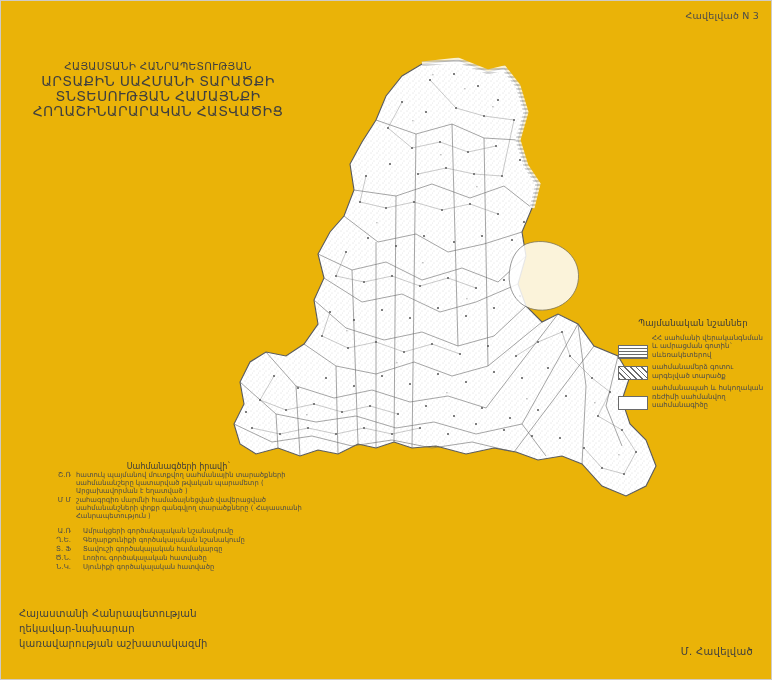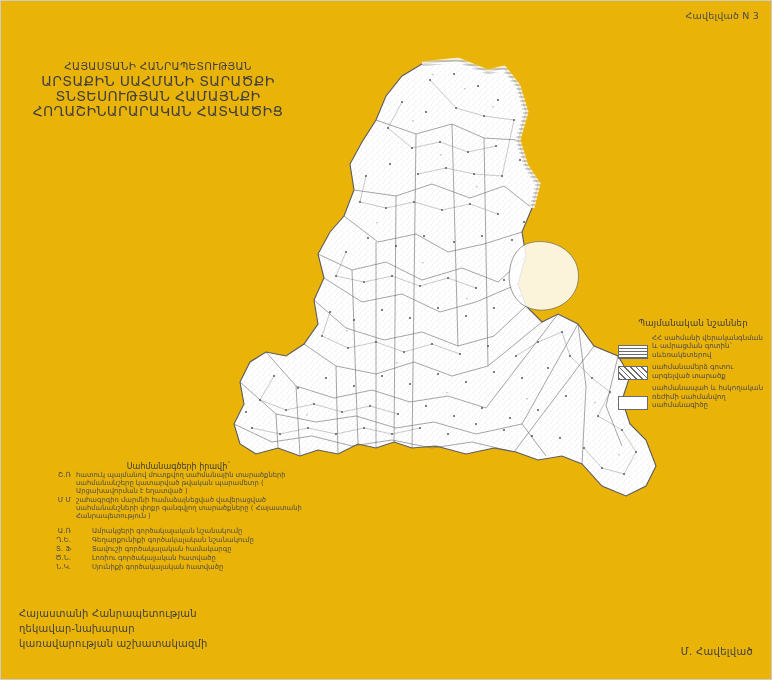--- a/index.html
+++ b/index.html
@@ -77,21 +77,21 @@
     left:48px;top:462px;width:260px;
     font-size:6.8px;line-height:8px;color:#4a4a4a;
   }
   #legend-abbr .lg-title{
     text-align:center;font-size:8px;color:#3a3a3a;
   }
   .ab-row{display:flex;margin-bottom:1px;}
   .ab-key{flex:0 0 22px;text-align:right;padding-right:5px;font-size:7px;}
   .ab-val{flex:1;}
   .ab-sep{height:6px;}
-  .ab-bullet{flex:0 0 22px;text-align:right;padding-right:21px;font-size:7px;}
+  .ab-bullet{flex:0 0 22px;text-align:right;padding-right:12px;font-size:7px;}
 
   
   #caption{
     left:18px;bottom:28px;width:330px;
     font-size:10px;line-height:15px;color:#3f3f3f;
     letter-spacing:.2px;
   }
   
   #signature{
     right:18px;bottom:22px;font-size:10px;color:#3f3f3f;letter-spacing:.3px;

